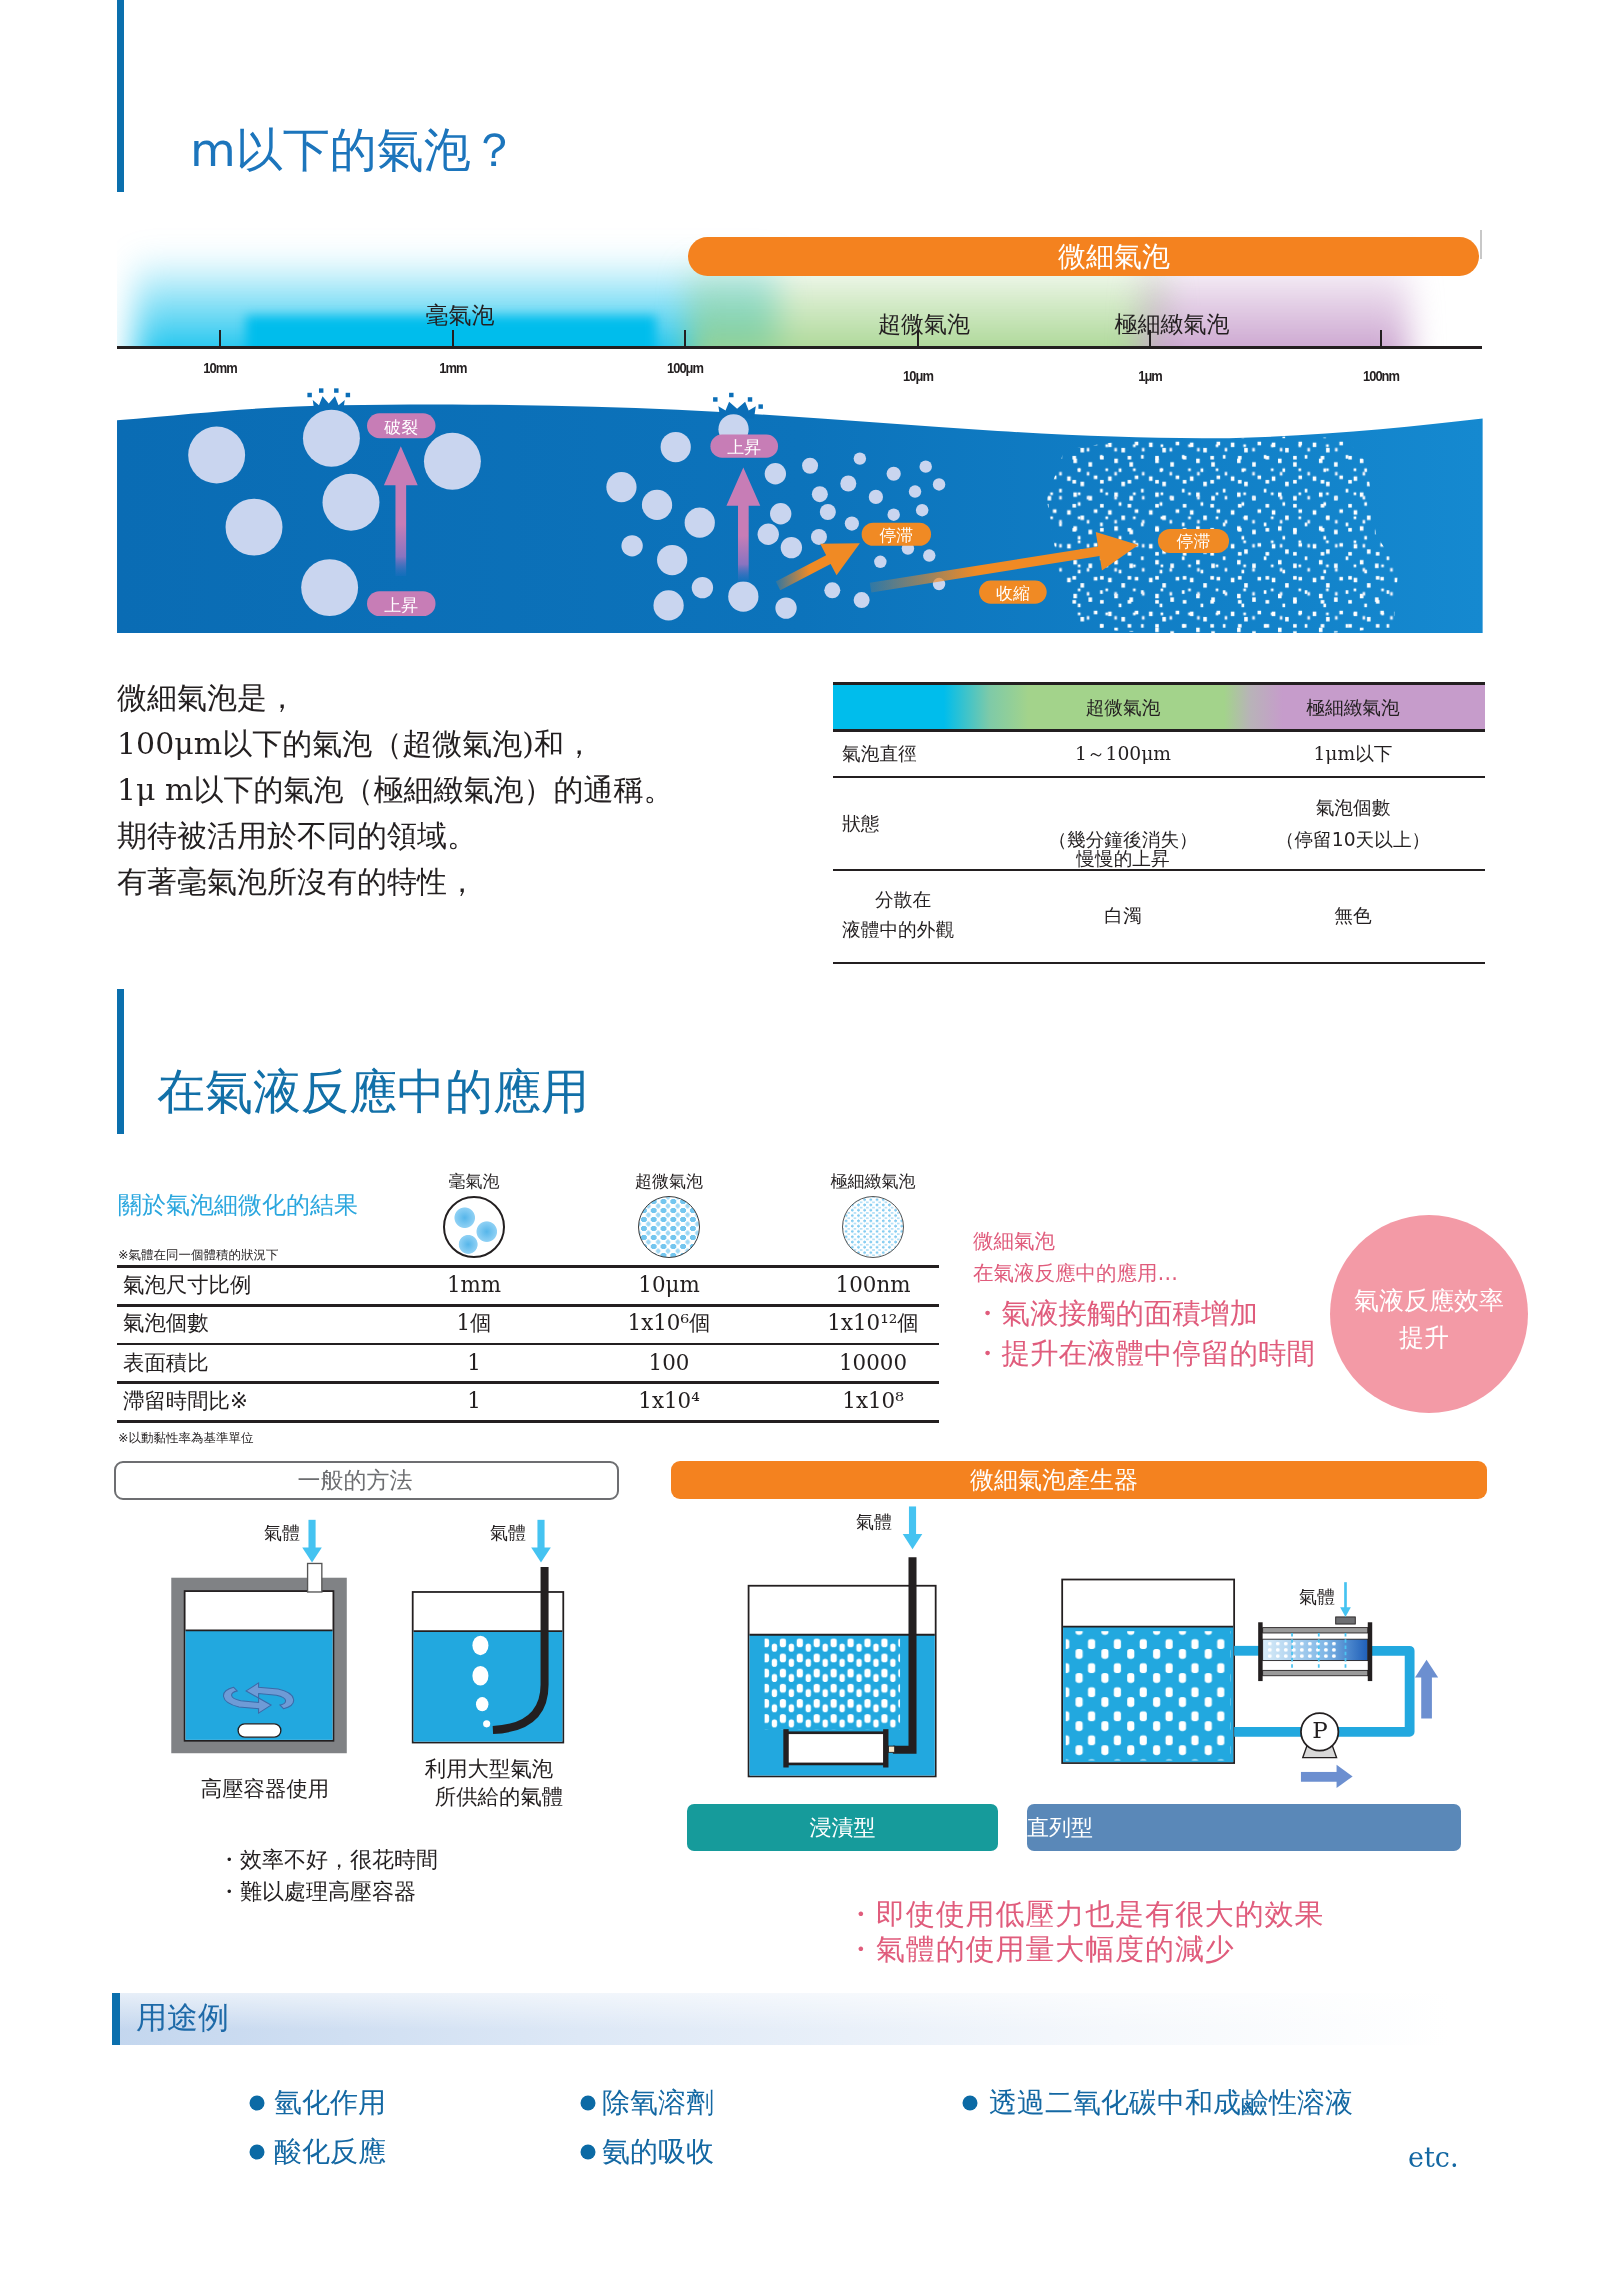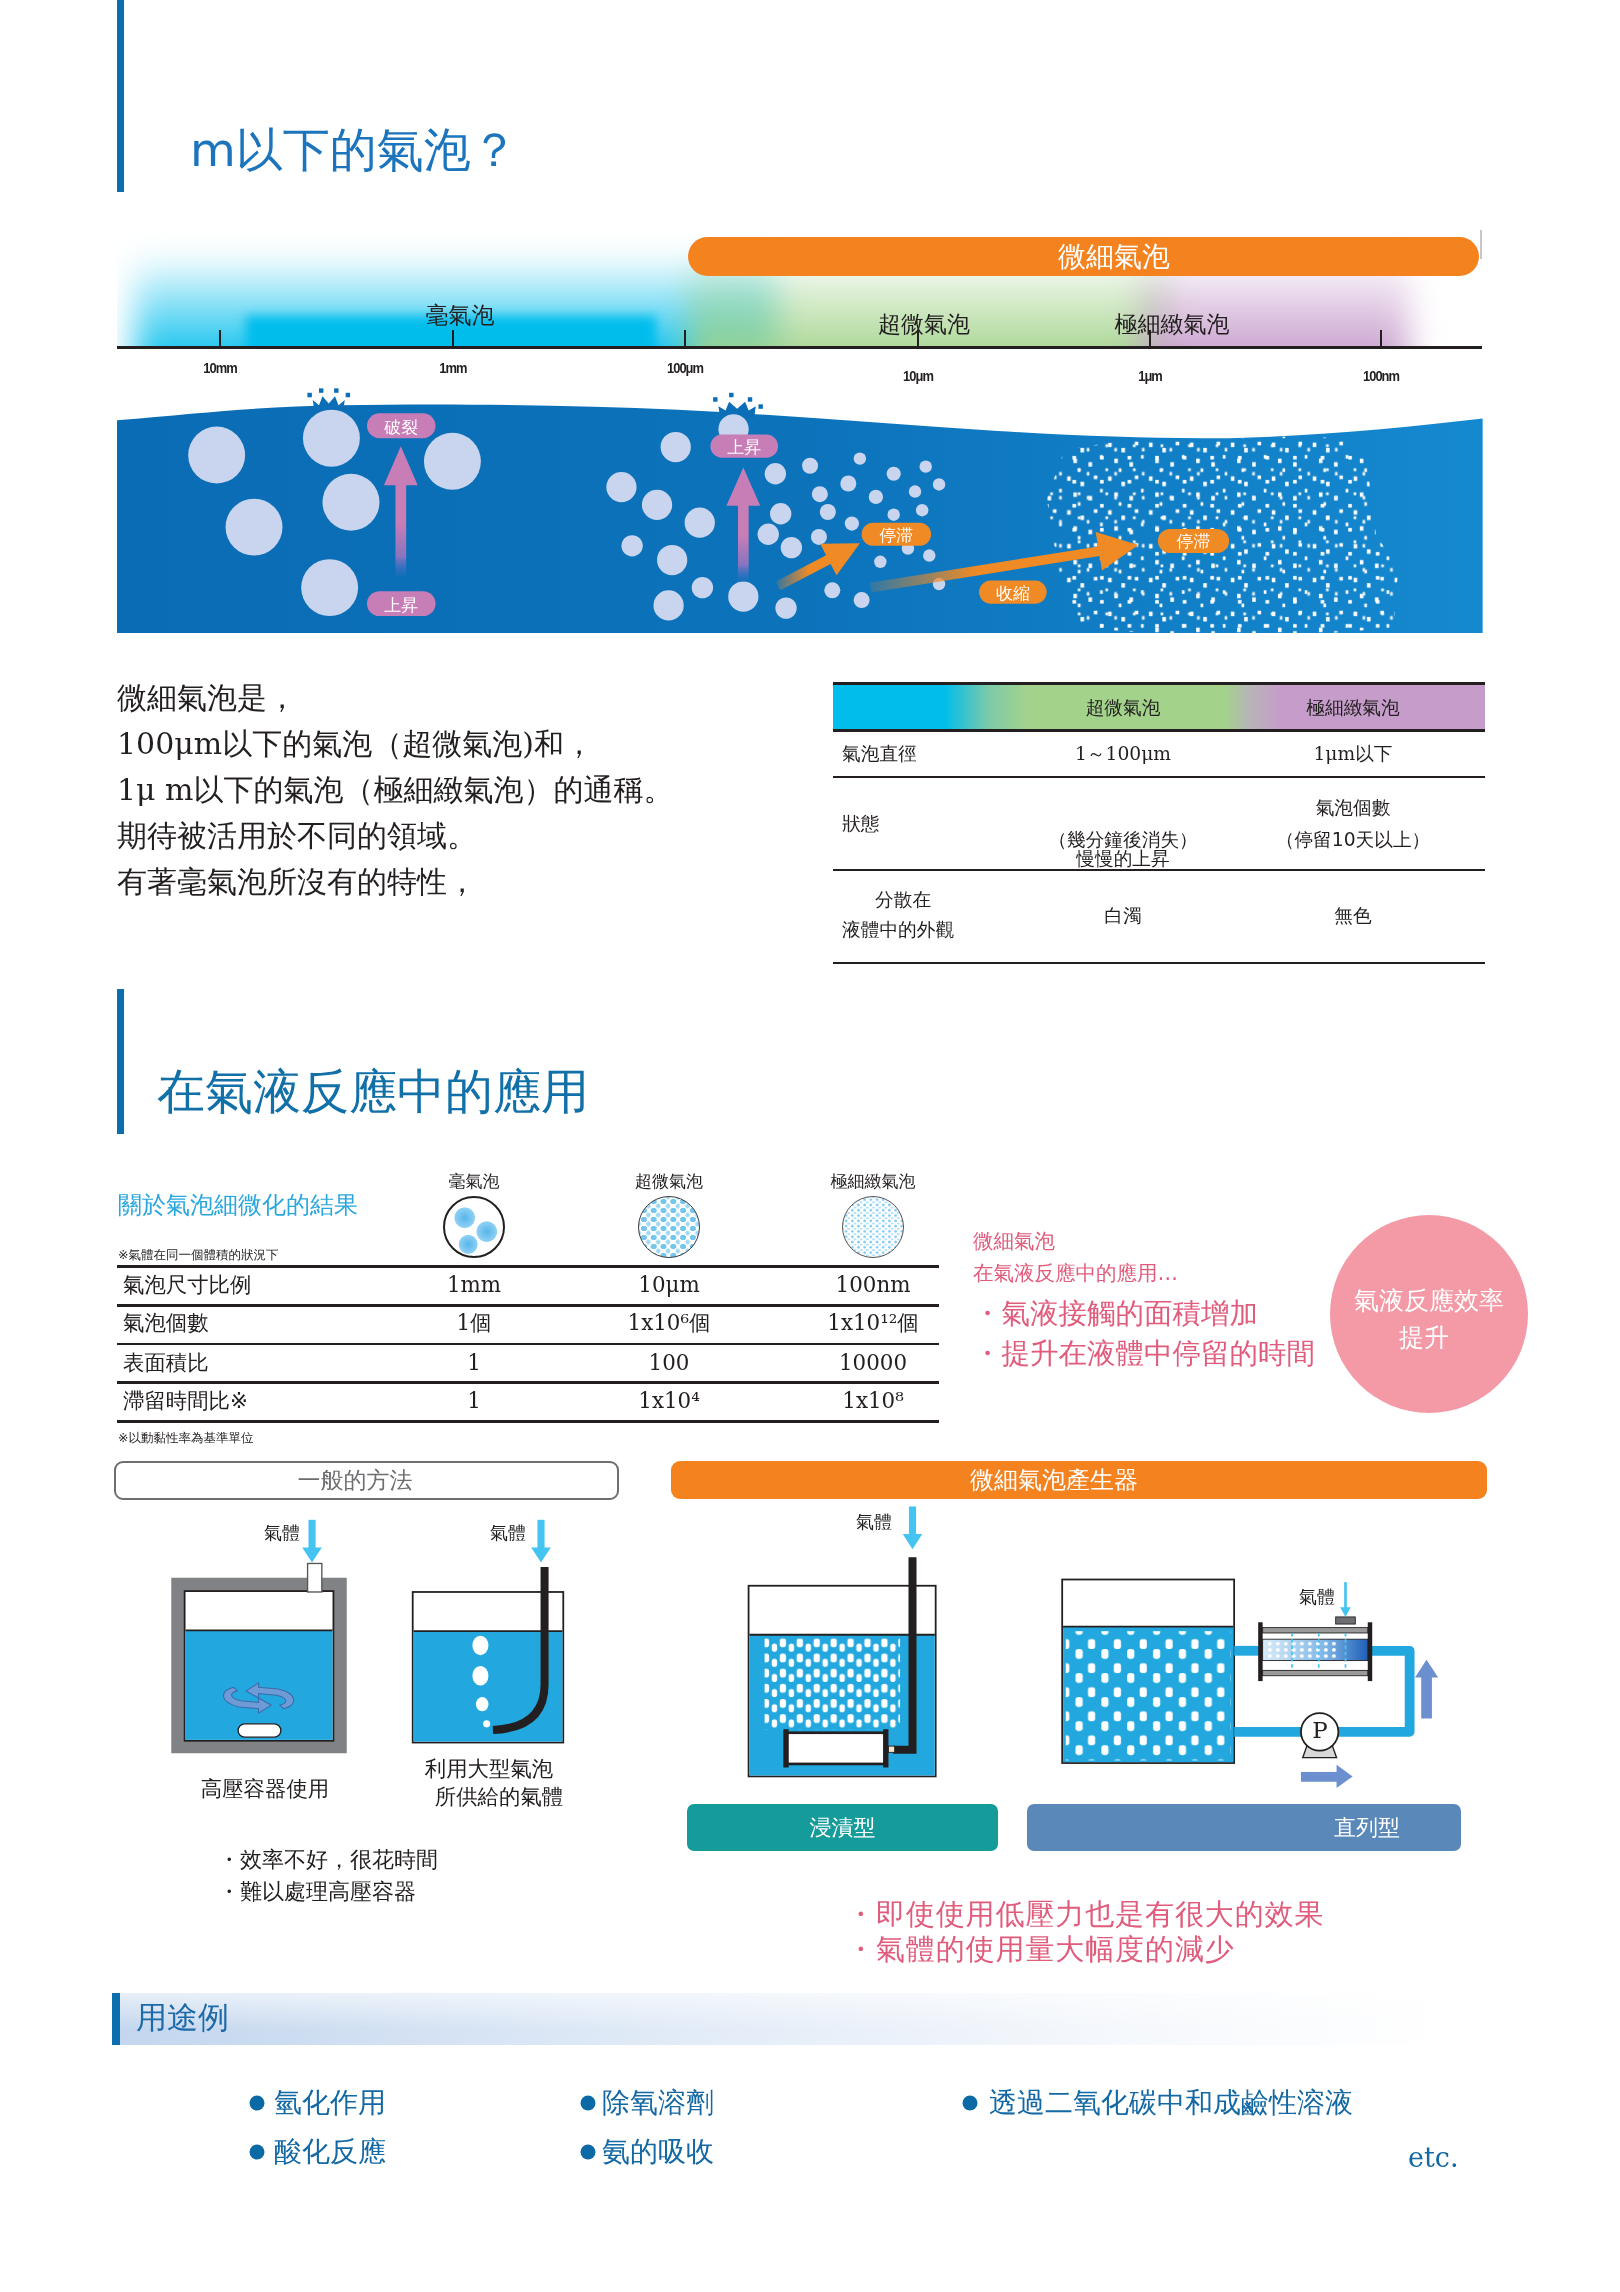--- a/index.html
+++ b/index.html
@@ -384,21 +384,21 @@
 <div class="c serif" style="left:1320px;top:1731px;font-size:23px;">P</div>
 
 <div class="c caption" style="left:265px;top:1789px;">高壓容器使用</div>
 <div class="c caption" style="left:489px;top:1769px;">利用大型氣泡</div>
 <div class="c caption" style="left:499px;top:1797px;">所供給的氣體</div>
 
 <div class="l" style="left:218px;top:1860px;font-size:22px;">・效率不好，很花時間</div>
 <div class="l" style="left:218px;top:1892px;font-size:22px;">・難以處理高壓容器</div>
 
 <div class="abs" style="left:687px;top:1804px;width:311px;height:47px;border-radius:7.1px;background:#169b9b;color:#fff;font-size:22px;line-height:47px;text-align:center;">浸漬型</div>
-<div class="abs" style="left:1027px;top:1804px;width:434px;height:47px;border-radius:7.1px;background:#5a88b8;color:#fff;font-size:22px;line-height:47px;text-align:right;padding-right:61px;box-sizing:border-box;">直列型</div>
+<div class="abs" style="left:1027px;top:1804px;width:434px;height:47px;border-radius:7.1px;background:#5a88b8;color:#fff;font-size:22px;line-height:47px;text-align:left;padding-right:61px;box-sizing:border-box;">直列型</div>
 
 <div class="l pink" style="left:846px;top:1914px;font-size:29px;letter-spacing:0.9px;">・即使使用低壓力也是有很大的效果</div>
 <div class="l pink" style="left:846px;top:1949px;font-size:29px;letter-spacing:0.9px;text-align:center;">・氣體的使用量大幅度的減少</div>
 
 <div class="abs" style="left:112px;top:1993px;width:1337px;height:52px;background:linear-gradient(to bottom, rgba(255,255,255,0.6) 0%, rgba(255,255,255,0) 70%), linear-gradient(to right, #c3d6ee 0%, #dde8f6 35%, #f5f8fc 75%, rgba(255,255,255,0) 100%);"></div>
 <div class="abs" style="left:112px;top:1993px;width:8px;height:52px;background:#0b6fad;"></div>
 <div class="l" style="left:136px;top:2018px;font-size:31px;color:#1e6aa8;">用途例</div>
 
 <div class="use-dot" style="left:257px;top:2103px;"></div>
 <div class="l use-text" style="left:274px;top:2103px;">氫化作用</div>

